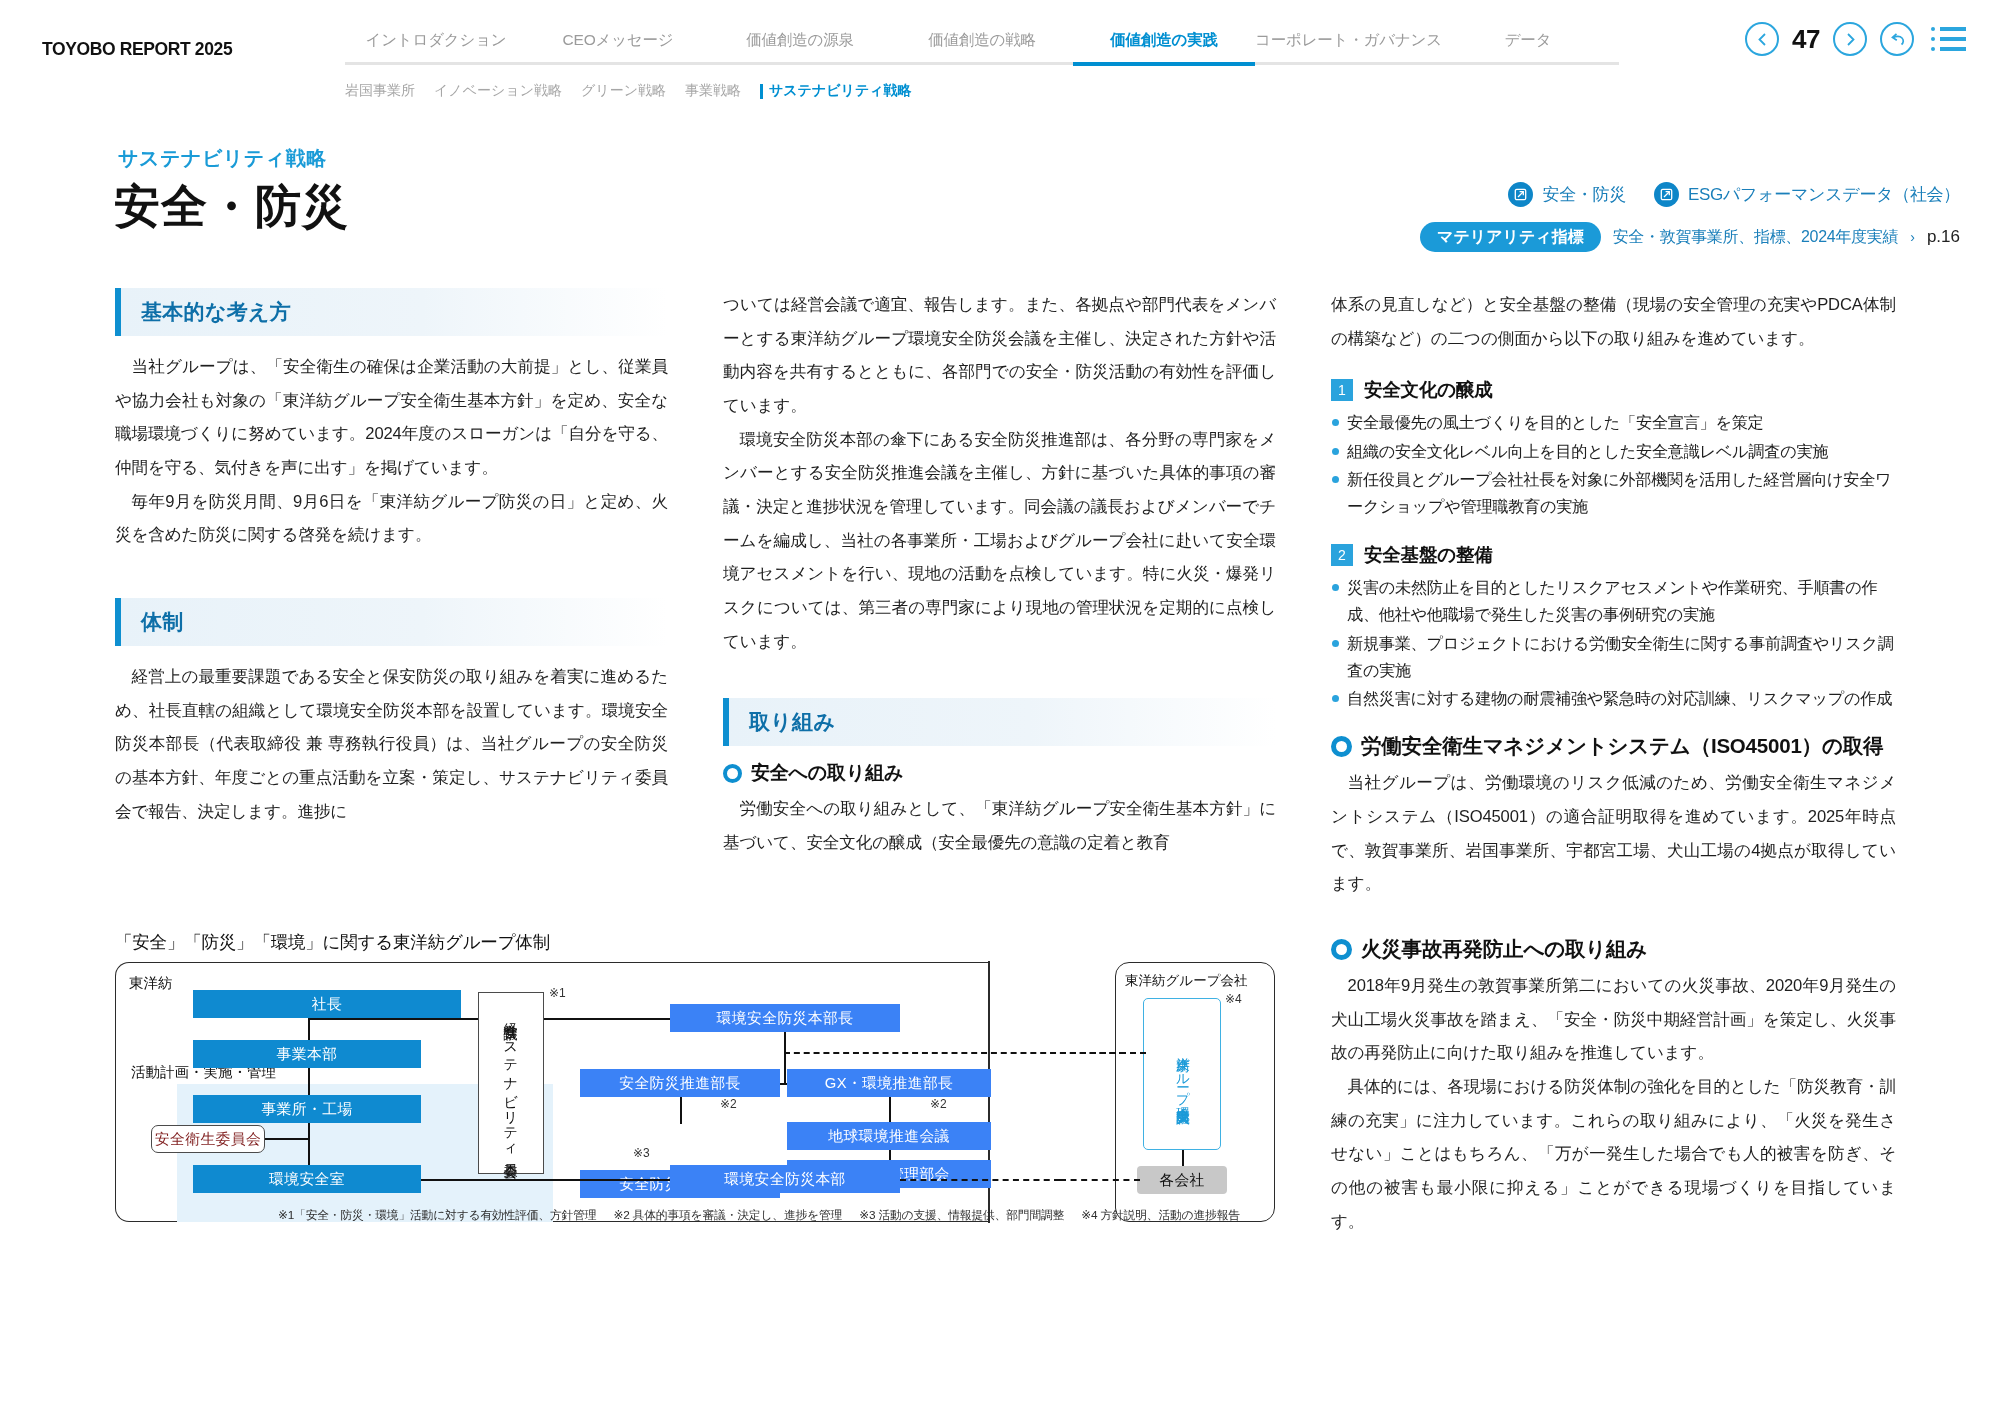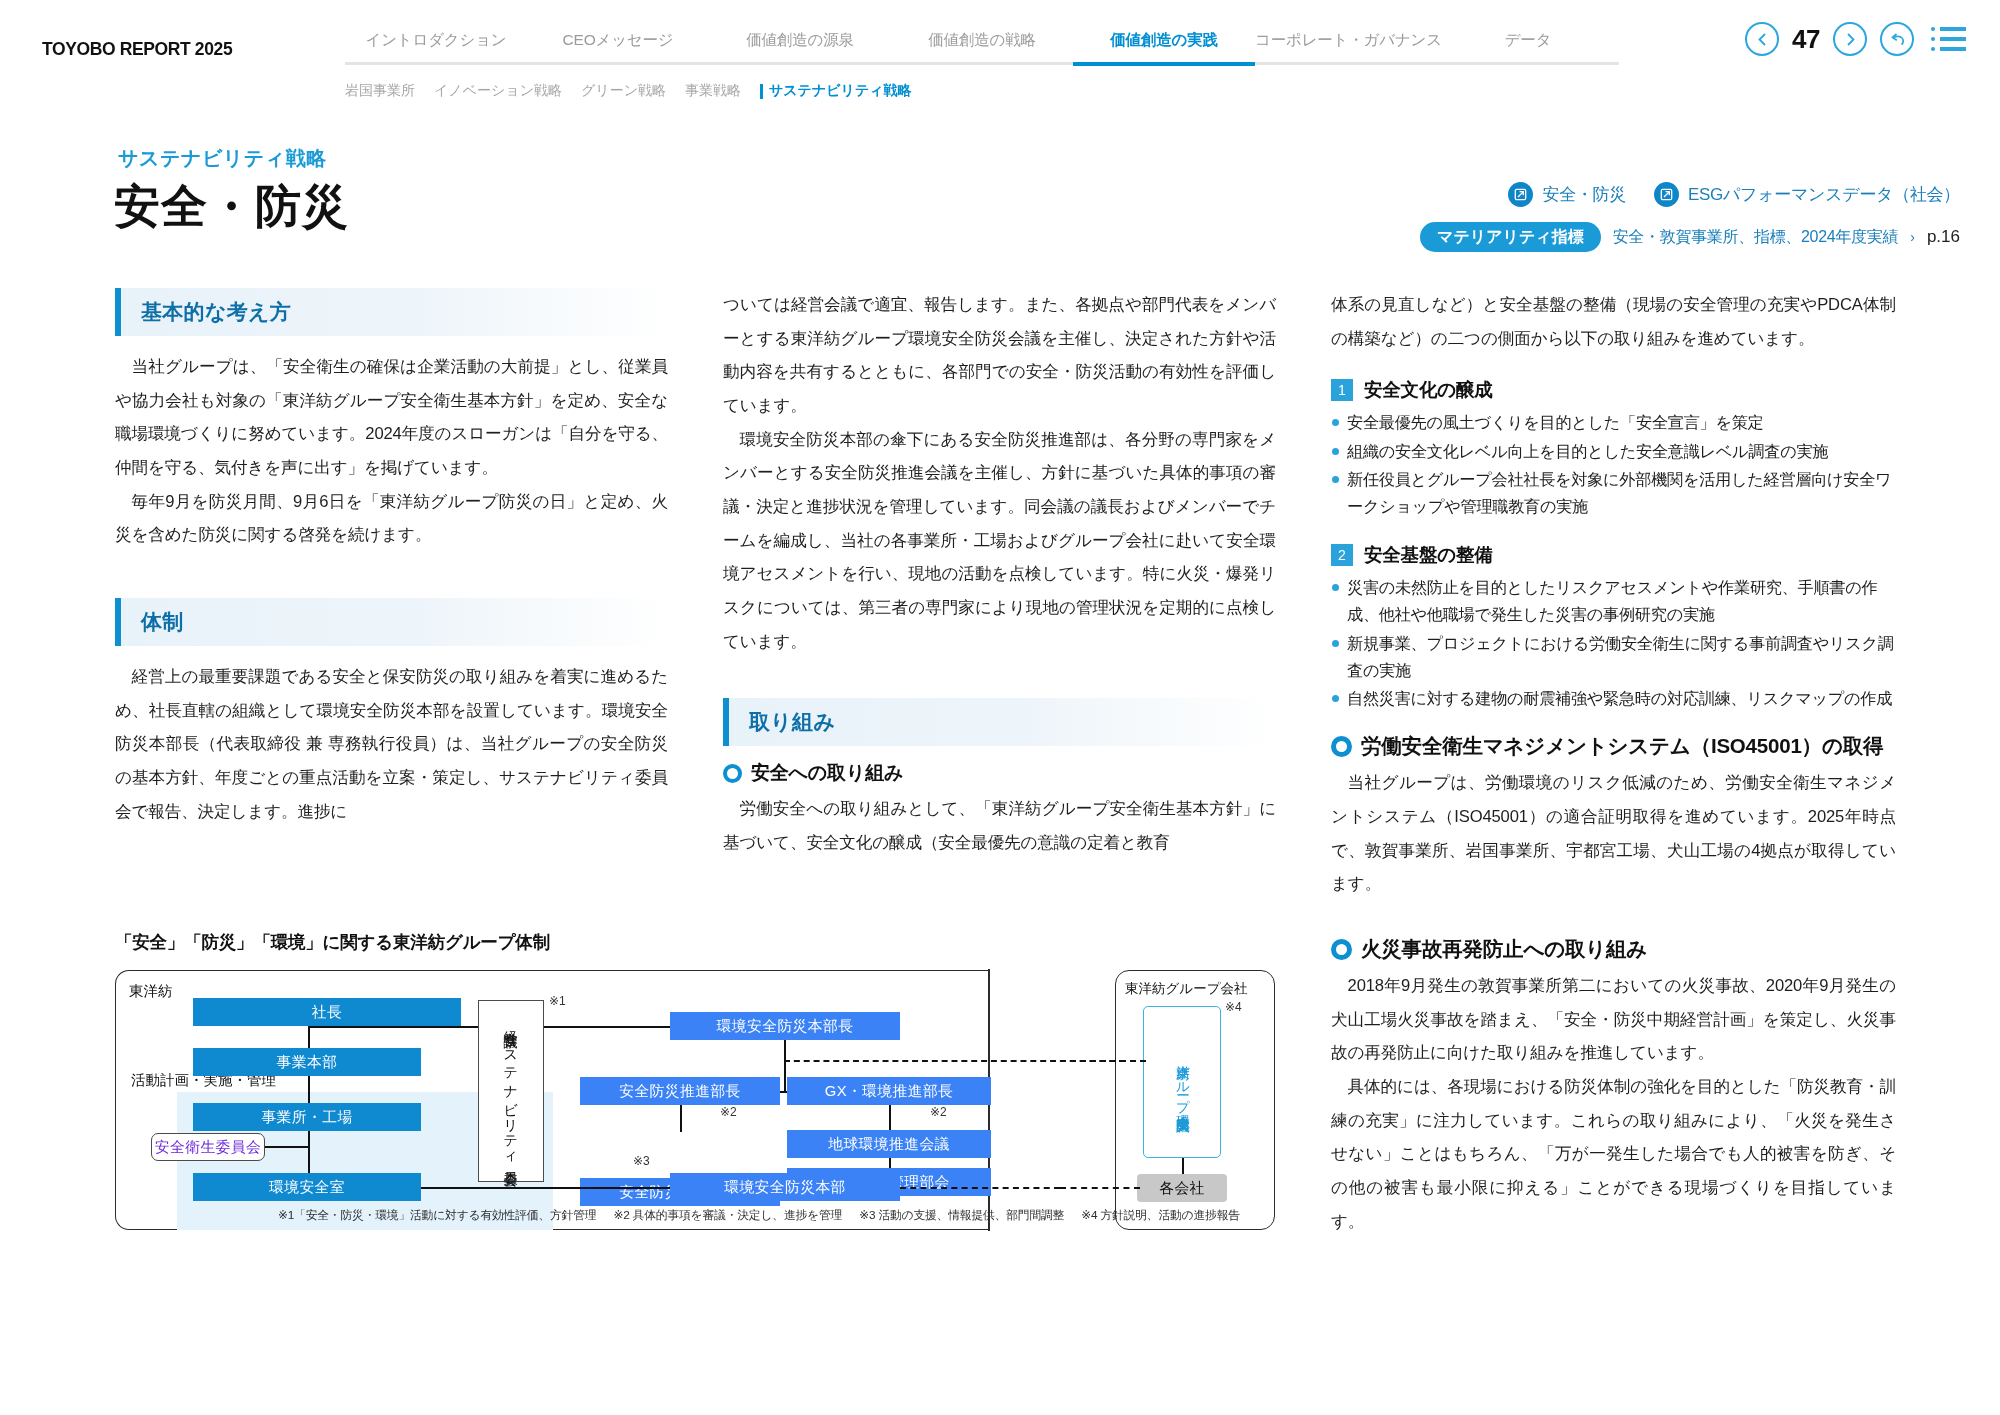--- a/index.html
+++ b/index.html
@@ -118,21 +118,21 @@
     position: relative; padding-left: 16px; font-size: 16.2px;
     line-height: 1.68; color: #1e1e1e; margin-bottom: 1px; letter-spacing: -0.3px;
   }
   ul.blist li::before {
     content: ""; position: absolute; left: 1px; top: 10px;
     width: 7px; height: 7px; border-radius: 50%; background: #2aa3dd;
   }
 
   
   .diagram-wrap { position: absolute; left: 115px; top: 930px; width: 1160px; }
-  .diagram-title { font-size: 17.5px; font-weight: 700; color: #111; margin-bottom: 16px; letter-spacing: -0.2px;}
+  .diagram-title { font-size: 17.5px; font-weight: 400; color: #111; margin-bottom: 8px; letter-spacing: -0.2px;}
   .diagram {
     position: relative; width: 1160px; height: 260px;
   }
   .panel-main {
     position: absolute; left: 0; top: 0; width: 875px; height: 260px;
     border: 1.6px solid #2b2b2b; border-radius: 14px 0 0 14px;
     border-right: none;
   }
   .panel-main::after {
     content: ""; position: absolute; right: 0; top: -1.6px; bottom: -1.6px;
@@ -149,21 +149,21 @@
     background: #e4f2fb;
   }
 
   .bx {
     position: absolute; display: flex; align-items: center; justify-content: center;
     color: #fff; font-size: 14.8px; letter-spacing: 0.4px; white-space: nowrap;
   }
   .bx.lt { background: #0f8ad0; }
   .bx.dk { background: #3b82f6; }
   .bx.out {
-    background: #fff; color: #6d28d9; border: 1.4px solid #4b4b4b; border-radius: 7px;
+    background: #fff; color: #7f1d1d; border: 1.4px solid #4b4b4b; border-radius: 7px;
   }
   .bx.gray { background: #c8c8c8; color: #111; border-radius: 4px; }
   .bx.vert {
     writing-mode: vertical-rl; text-orientation: upright;
     background: #fff; color: #111; border: 1.4px solid #4b4b4b;
     letter-spacing: 1px; font-size: 14px; line-height: 1.15;
   }
   .bx.vert2 {
     writing-mode: vertical-rl; text-orientation: upright;
     background: #fff; color: #1b9ad8; border: 1.6px solid #3fb1e3; border-radius: 5px;

